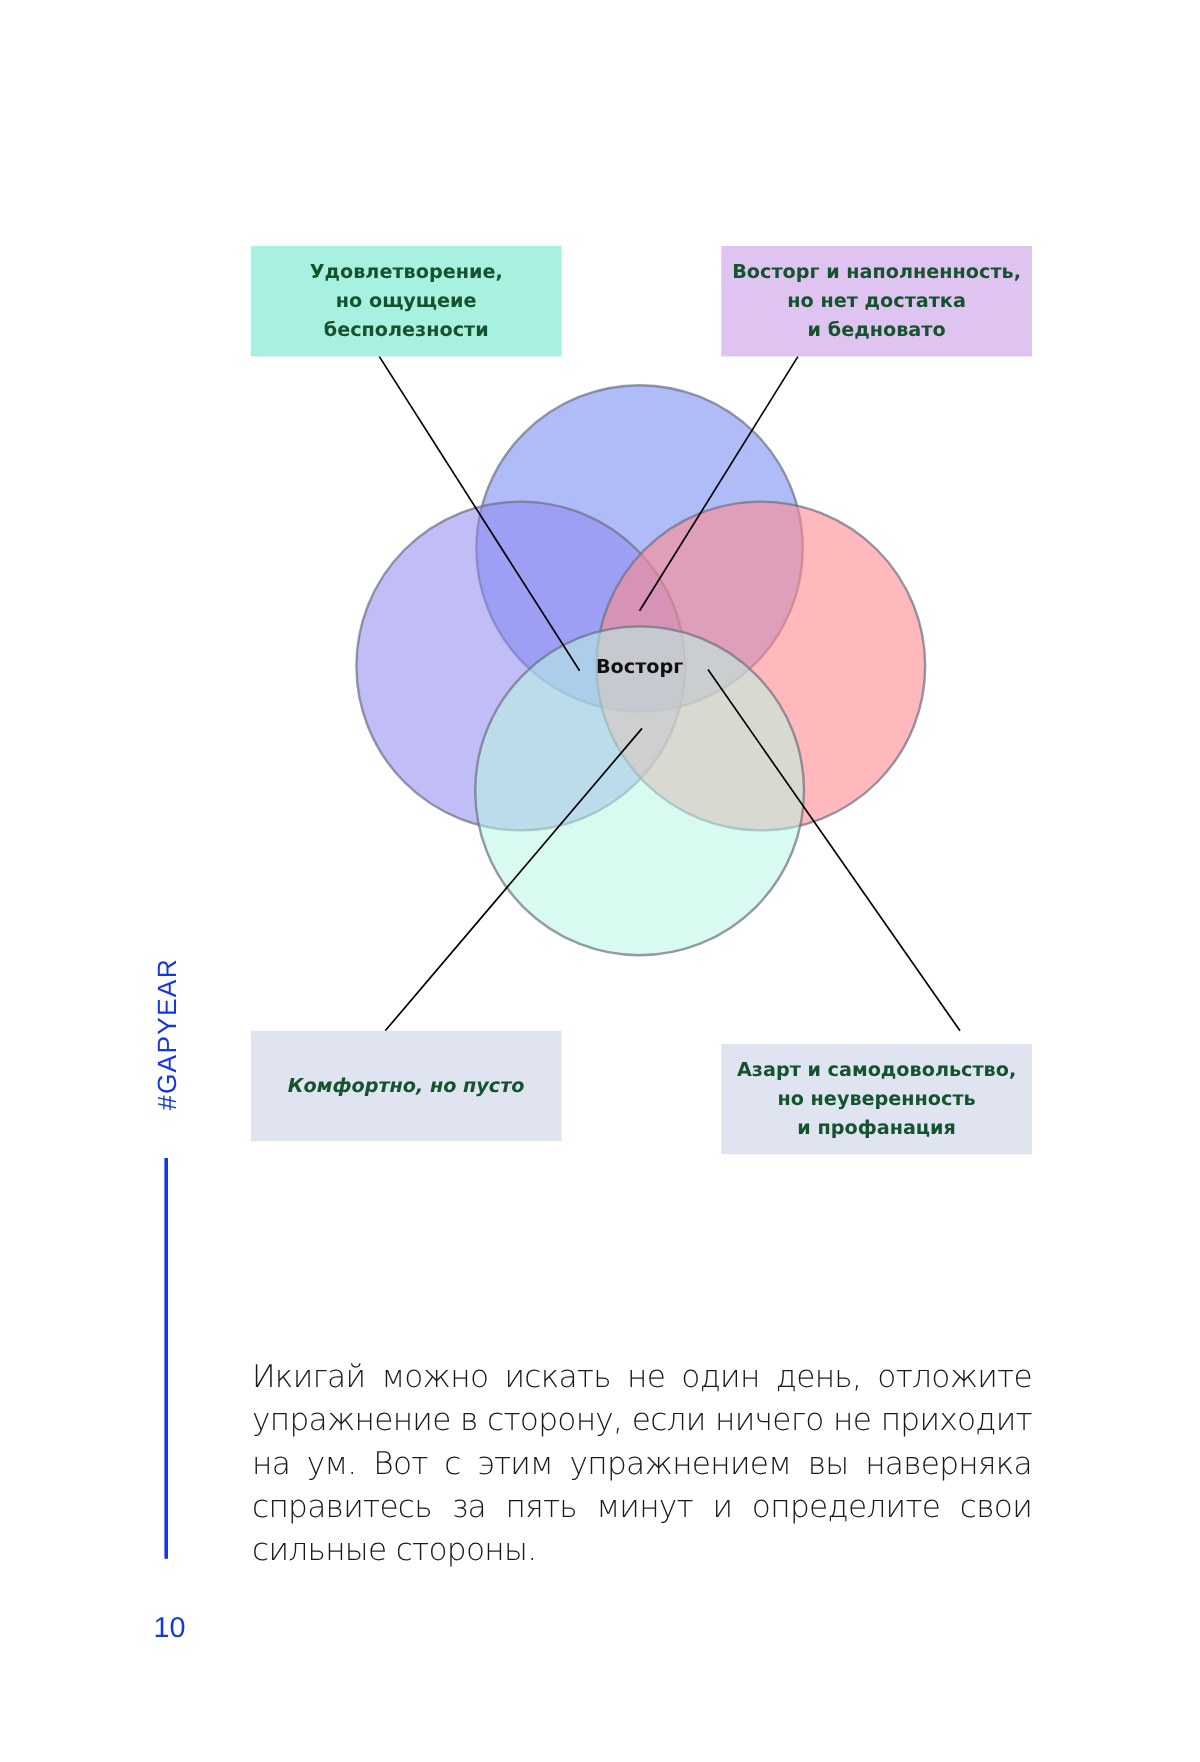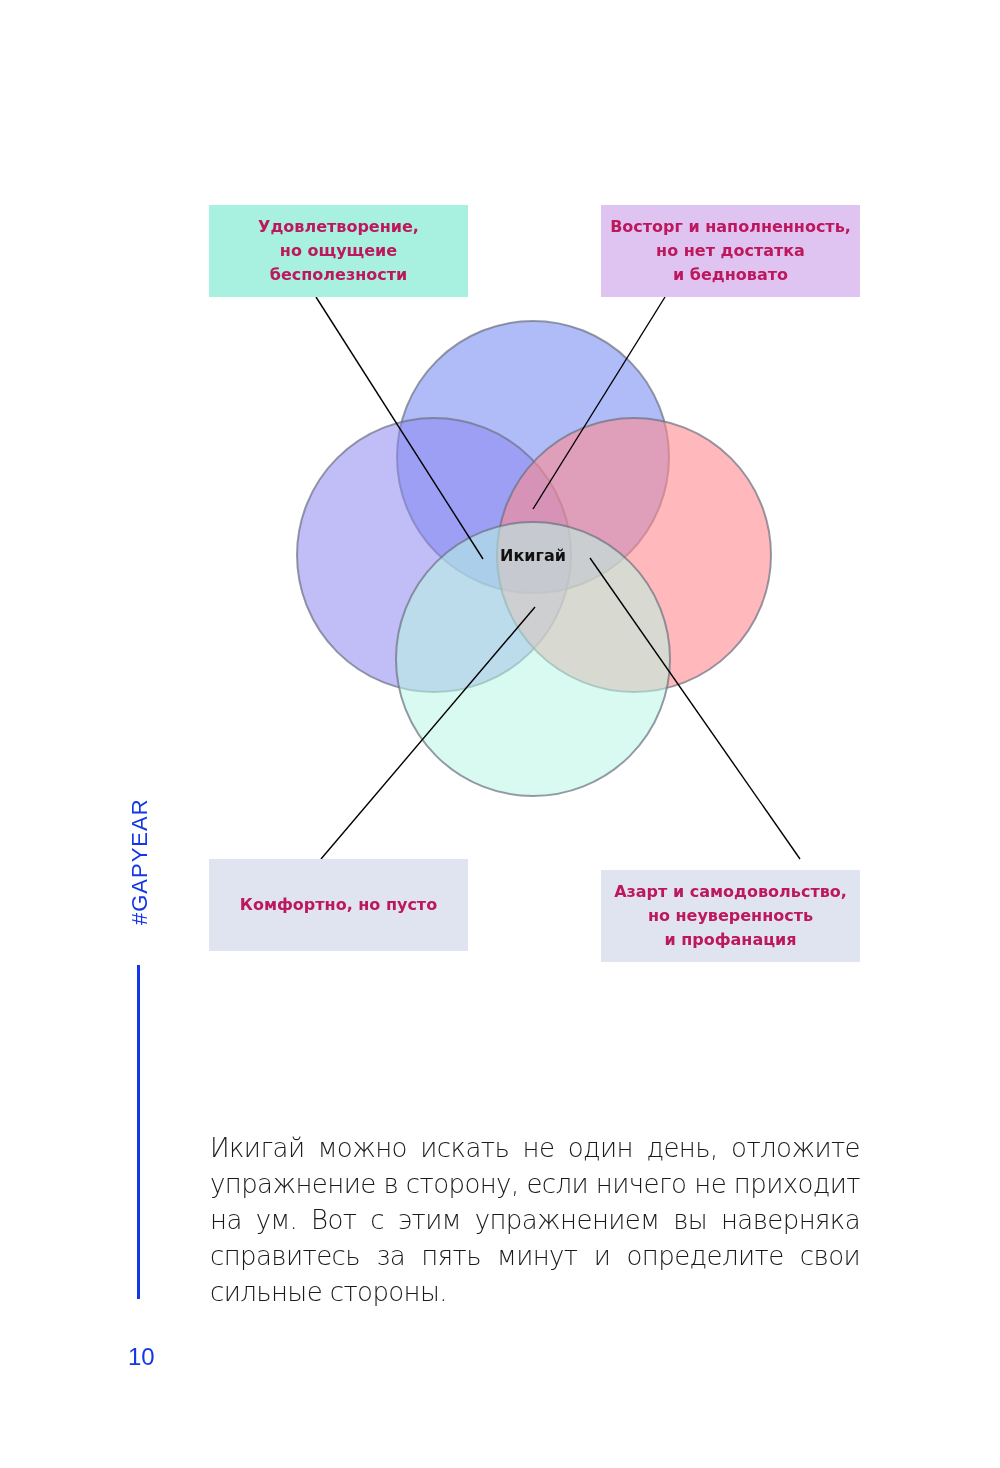--- a/index.html
+++ b/index.html
@@ -1,17 +1,17 @@
 <!DOCTYPE html>
 <html><head>
 <meta charset="utf-8">
 <style>
   html, body { margin:0; padding:0; background:#ffffff; }
   body { width:1000px; height:1468px; position:relative; overflow:hidden; font-family:"DejaVu Sans", sans-serif; }
-  .box { position:absolute; width:259px; height:92px; display:flex; align-items:center; justify-content:center; text-align:center; font-weight:bold; font-size:16px; line-height:24px; color:#be185d; box-sizing:border-box; padding:0 6px; }
+  .box { position:absolute; width:259px; height:92px; display:flex; align-items:center; justify-content:center; text-align:center; font-weight:bold; font-size:16px; line-height:24px; color:#14532d; box-sizing:border-box; padding:0 6px; }
   .box span { white-space:pre-line; }
   #diagram { position:absolute; left:0; top:0; width:1000px; height:1000px; }
   .center-label { position:absolute; left:480px; top:546px; width:106px; text-align:center; font-weight:bold; font-size:16px; color:#111; }
   .tag { position:absolute; left:127px; top:925px; transform-origin:0 0; transform:rotate(-90deg); color:#1536e8; font-size:22px; letter-spacing:1px; font-family:"Liberation Sans", sans-serif; }
   .rule { position:absolute; left:137px; top:965px; width:3px; height:334px; background:#1536e8; }
   .body-text { position:absolute; left:210px; top:1130px; width:650px; font-family:"DejaVu Sans", sans-serif; font-size:26px; line-height:36px; color:#1a1a1a; text-align:justify; letter-spacing:-0.6px; font-weight:300; }
   .page-num { position:absolute; left:128px; top:1343px; color:#1536e8; font-size:24px; font-family:"Liberation Sans", sans-serif; }
 </style>
 </head>
 <body>
@@ -20,33 +20,33 @@
   <circle cx="533" cy="457" r="136" fill="#6f85f0" fill-opacity="0.55" stroke="#6b7080" stroke-opacity="0.7" stroke-width="2"></circle>
   <circle cx="434" cy="555" r="137" fill="#8c86f0" fill-opacity="0.55" stroke="#6b7080" stroke-opacity="0.7" stroke-width="2"></circle>
   <circle cx="634" cy="555" r="137" fill="#ff8a90" fill-opacity="0.6" stroke="#6b7080" stroke-opacity="0.7" stroke-width="2"></circle>
   <circle cx="533" cy="659" r="137" fill="#b8f5e4" fill-opacity="0.55" stroke="#6b7080" stroke-opacity="0.7" stroke-width="2"></circle>
   <line x1="316" y1="297" x2="483" y2="559" stroke="#000" stroke-width="1.4"></line>
   <line x1="665" y1="297" x2="533" y2="509" stroke="#000" stroke-width="1.4"></line>
   <line x1="321" y1="859" x2="535" y2="607" stroke="#000" stroke-width="1.4"></line>
   <line x1="800" y1="859" x2="590" y2="558" stroke="#000" stroke-width="1.4"></line>
 </svg>
 
-<div class="center-label">Икигай</div>
+<div class="center-label">Восторг</div>
 
 <div class="box" id="box-tl" style="left:209px; top:205px; background:#a8f0e0;">
   <span>Удовлетворение,
 но ощущеие
 бесполезности</span>
 </div>
 <div class="box" id="box-tr" style="left:601px; top:205px; background:#dfc4f2;">
   <span>Восторг и наполненность,
 но нет достатка
 и бедновато</span>
 </div>
-<div class="box" id="box-bl" style="left:209px; top:859px; background:#dfe4f0;">
+<div class="box" id="box-bl" style="left:209px; top:859px; background:#dfe4f0;font-style:italic;">
   <span>Комфортно, но пусто</span>
 </div>
 <div class="box" id="box-br" style="left:601px; top:870px; background:#dfe4f0;">
   <span>Азарт и самодовольство,
 но неуверенность
 и профанация</span>
 </div>
 
 <div class="tag">#GAPYEAR</div>
 <div class="rule"></div>

